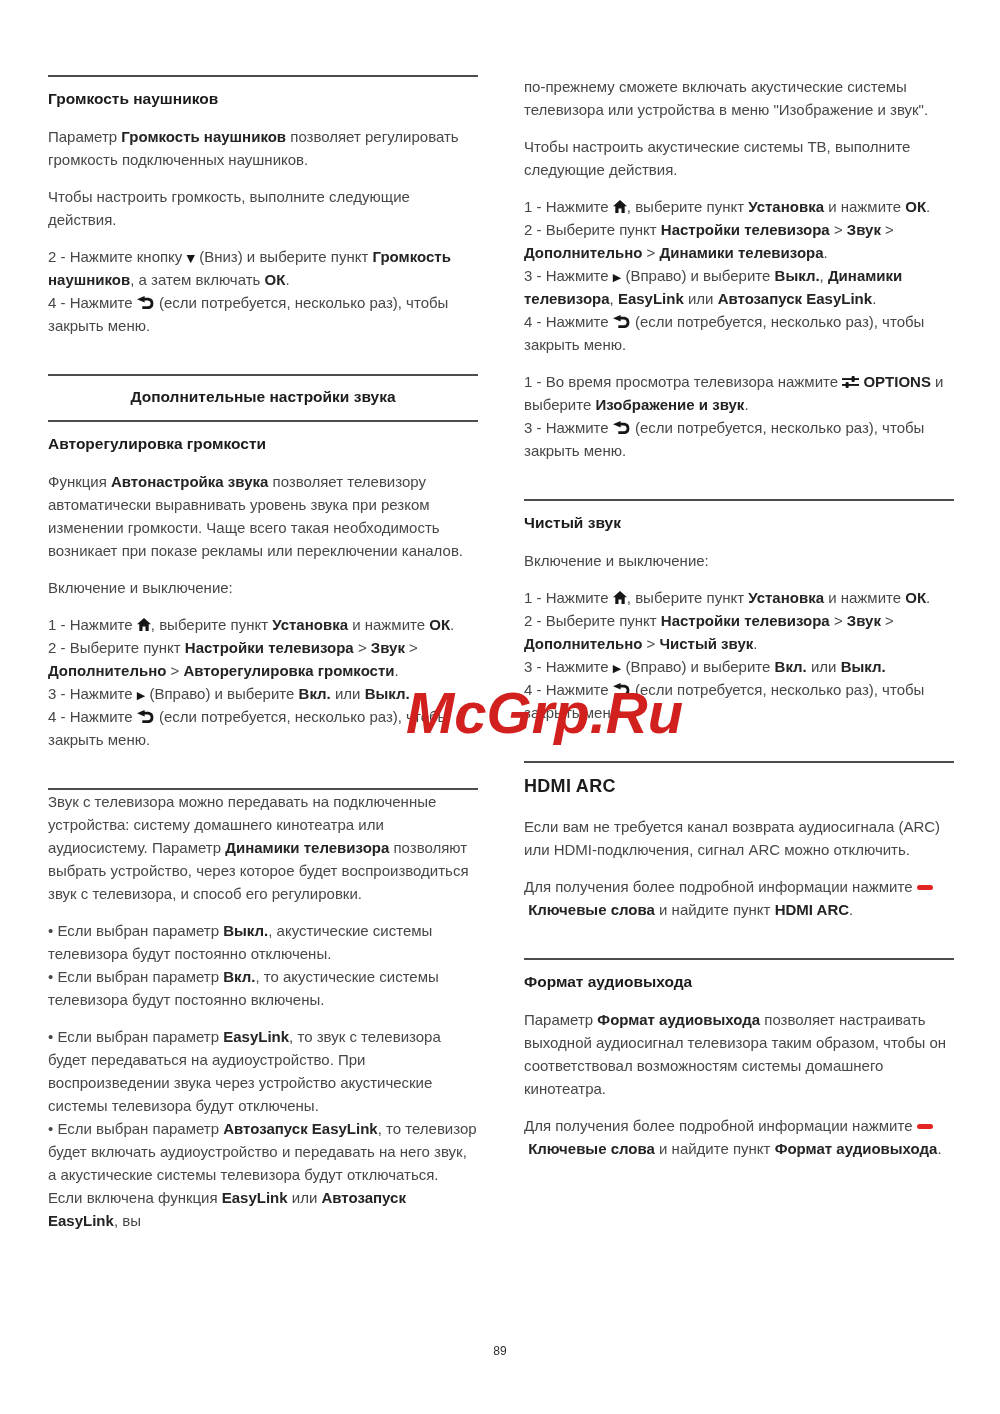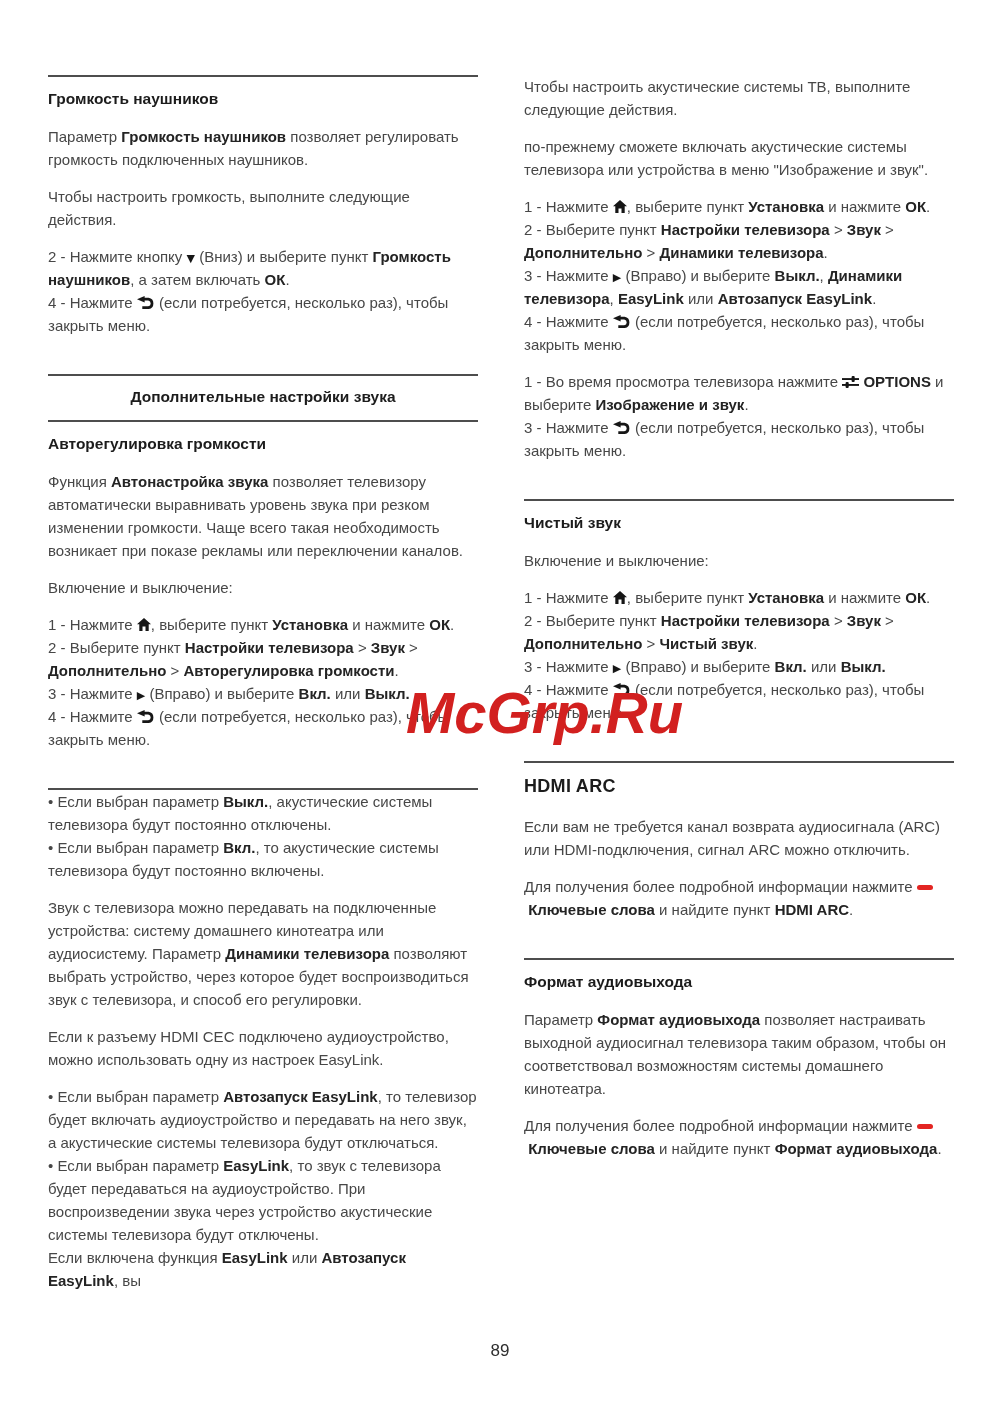--- a/index.html
+++ b/index.html
@@ -23,21 +23,21 @@
   .icon{display:inline-block;line-height:0;}
   .icon svg{vertical-align:-1px;}
   .tri{font-family:"DejaVu Sans",sans-serif;font-size:11px;color:#161616;line-height:normal;vertical-align:0.5px;}
   .kw-bar{display:inline-block;width:16px;height:5px;border-radius:3px;background:#e32522;vertical-align:2.5px;}
   .watermark{
     position:absolute;left:406px;top:683px;z-index:3;white-space:nowrap;
     font-family:"Liberation Sans",sans-serif;font-style:italic;font-weight:bold;
     font-size:58px;line-height:60px;color:#d2201f;letter-spacing:0px;
   }
   .page-number{position:absolute;top:1344px;left:0;width:1000px;text-align:center;
-    font-size:17px;color:#2e2e2e;line-height:14px;}
+    font-size:12px;color:#2e2e2e;line-height:14px;}
 </style>
 </head>
 <body>
 
 <div class="content">
   <div class="col" id="col-left">
       <div class="rule"></div>
       <div class="h2">Громкость наушников</div>
       <div class="para"><span class="t">Параметр </span><span class="b">Громкость наушников</span><span class="t"> позволяет регулировать громкость подключенных наушников.</span></div>
       <div class="para"><span class="t">Чтобы настроить громкость, выполните следующие действия.</span></div>
@@ -59,35 +59,34 @@
               <path d="M7 0 L14 6.3 H11.7 V13 H8.5 V8.5 H5.5 V13 H2.3 V6.3 H0 Z"></path>
             </svg></span><span class="t">, выберите пункт </span><span class="b">Установка</span><span class="t"> и нажмите </span><span class="b">ОК</span><span class="t">.</span></div>
         <div class="step-line"><span class="t">2 - Выберите пункт </span><span class="b">Настройки телевизора</span><span class="t"> &gt; </span><span class="b">Звук</span><span class="t"> &gt; </span><span class="b">Дополнительно</span><span class="t"> &gt; </span><span class="b">Авторегулировка громкости</span><span class="t">.</span></div>
         <div class="step-line"><span class="t">3 - Нажмите </span><span class="icon"><span class="tri">▶</span></span><span class="t"> (Вправо) и выберите </span><span class="b">Вкл.</span><span class="t"> или </span><span class="b">Выкл.</span></div>
         <div class="step-line"><span class="t">4 - Нажмите </span><span class="icon"><svg width="18" height="13" viewBox="0 0 18 13" xmlns="http://www.w3.org/2000/svg">
               <path d="M5 3.2 H11.4 A4.3 4.3 0 0 1 11.4 11.7 H5.3" fill="none" stroke="#161616" stroke-width="2.7"></path>
               <polygon points="7.6,0 0,3.2 7.6,6.5" fill="#161616"></polygon>
             </svg></span><span class="t"> (если потребуется, несколько раз), чтобы закрыть меню.</span></div>
       </div>
       <div class="rule gap-lg"></div>
+      <div class="para"><span class="t">Звук с телевизора можно передавать на подключенные устройства: систему домашнего кинотеатра или аудиосистему. Параметр </span><span class="b">Динамики телевизора</span><span class="t"> позволяют выбрать устройство, через которое будет воспроизводиться звук с телевизора, и способ его регулировки.</span></div>
       <div class="para steps">
         <div class="step-line"><span class="t">• Если выбран параметр </span><span class="b">Выкл.</span><span class="t">, акустические системы телевизора будут постоянно отключены.</span></div>
         <div class="step-line"><span class="t">• Если выбран параметр </span><span class="b">Вкл.</span><span class="t">, то акустические системы телевизора будут постоянно включены.</span></div>
       </div>
-      <div class="para"><span class="t">Звук с телевизора можно передавать на подключенные устройства: систему домашнего кинотеатра или аудиосистему. Параметр </span><span class="b">Динамики телевизора</span><span class="t"> позволяют выбрать устройство, через которое будет воспроизводиться звук с телевизора, и способ его регулировки.</span></div>
-      <div class="para"><span class="t">Если к разъему HDMI CEC подключено аудиоустройство, можно использовать одну из настроек EasyLink.</span></div>
       <div class="para steps">
+        <div class="step-line"><span class="t">• Если выбран параметр </span><span class="b">EasyLink</span><span class="t">, то звук с телевизора будет передаваться на аудиоустройство. При воспроизведении звука через устройство акустические системы телевизора будут отключены.</span></div>
         <div class="step-line"><span class="t">• Если выбран параметр </span><span class="b">Автозапуск EasyLink</span><span class="t">, то телевизор будет включать аудиоустройство и передавать на него звук, а акустические системы телевизора будут отключаться.</span></div>
-        <div class="step-line"><span class="t">• Если выбран параметр </span><span class="b">EasyLink</span><span class="t">, то звук с телевизора будет передаваться на аудиоустройство. При воспроизведении звука через устройство акустические системы телевизора будут отключены.</span></div>
         <div class="step-line"><span class="t">Если включена функция </span><span class="b">EasyLink</span><span class="t"> или </span><span class="b">Автозапуск EasyLink</span><span class="t">, вы</span></div>
       </div>
     </div>
   <div class="col" id="col-right">
+      <div class="para"><span class="t">по-прежнему сможете включать акустические системы телевизора или устройства в меню "Изображение и звук".</span></div>
       <div class="para"><span class="t">Чтобы настроить акустические системы ТВ, выполните следующие действия.</span></div>
-      <div class="para"><span class="t">по-прежнему сможете включать акустические системы телевизора или устройства в меню "Изображение и звук".</span></div>
       <div class="para steps">
         <div class="step-line"><span class="t">1 - Нажмите </span><span class="icon"><svg width="14" height="13" viewBox="0 0 14 13" fill="#161616" xmlns="http://www.w3.org/2000/svg">
               <path d="M7 0 L14 6.3 H11.7 V13 H8.5 V8.5 H5.5 V13 H2.3 V6.3 H0 Z"></path>
             </svg></span><span class="t">, выберите пункт </span><span class="b">Установка</span><span class="t"> и нажмите </span><span class="b">ОК</span><span class="t">.</span></div>
         <div class="step-line"><span class="t">2 - Выберите пункт </span><span class="b">Настройки телевизора</span><span class="t"> &gt; </span><span class="b">Звук</span><span class="t"> &gt; </span><span class="b">Дополнительно</span><span class="t"> &gt; </span><span class="b">Динамики телевизора</span><span class="t">.</span></div>
         <div class="step-line"><span class="t">3 - Нажмите </span><span class="icon"><span class="tri">▶</span></span><span class="t"> (Вправо) и выберите </span><span class="b">Выкл.</span><span class="t">, </span><span class="b">Динамики телевизора</span><span class="t">, </span><span class="b">EasyLink</span><span class="t"> или </span><span class="b">Автозапуск EasyLink</span><span class="t">.</span></div>
         <div class="step-line"><span class="t">4 - Нажмите </span><span class="icon"><svg width="18" height="13" viewBox="0 0 18 13" xmlns="http://www.w3.org/2000/svg">
               <path d="M5 3.2 H11.4 A4.3 4.3 0 0 1 11.4 11.7 H5.3" fill="none" stroke="#161616" stroke-width="2.7"></path>
               <polygon points="7.6,0 0,3.2 7.6,6.5" fill="#161616"></polygon>
             </svg></span><span class="t"> (если потребуется, несколько раз), чтобы закрыть меню.</span></div>

